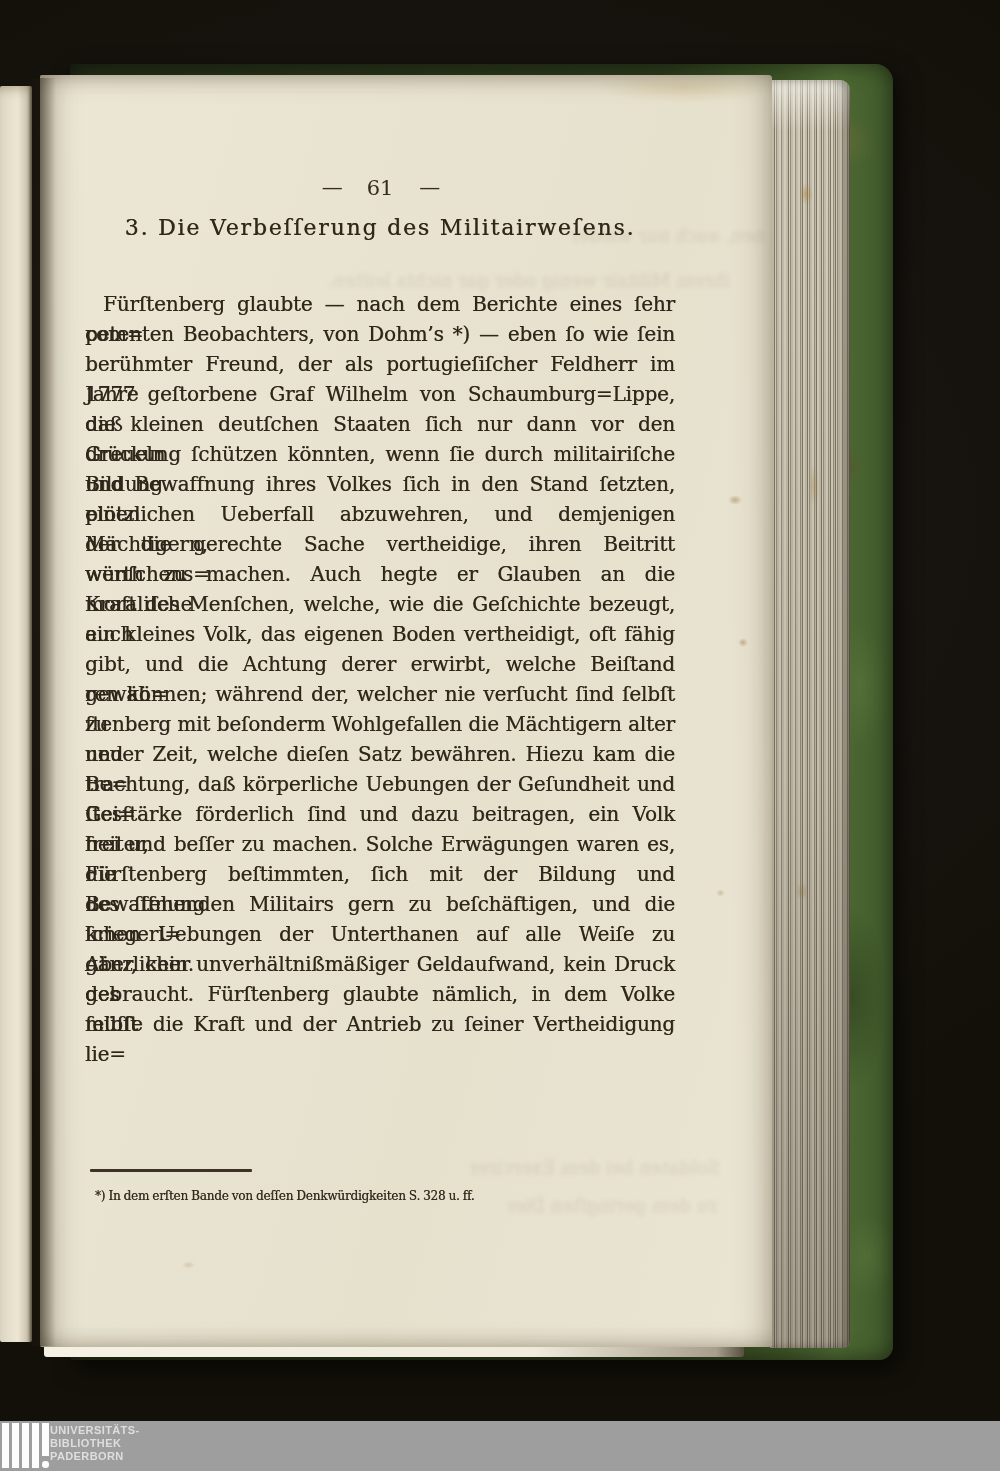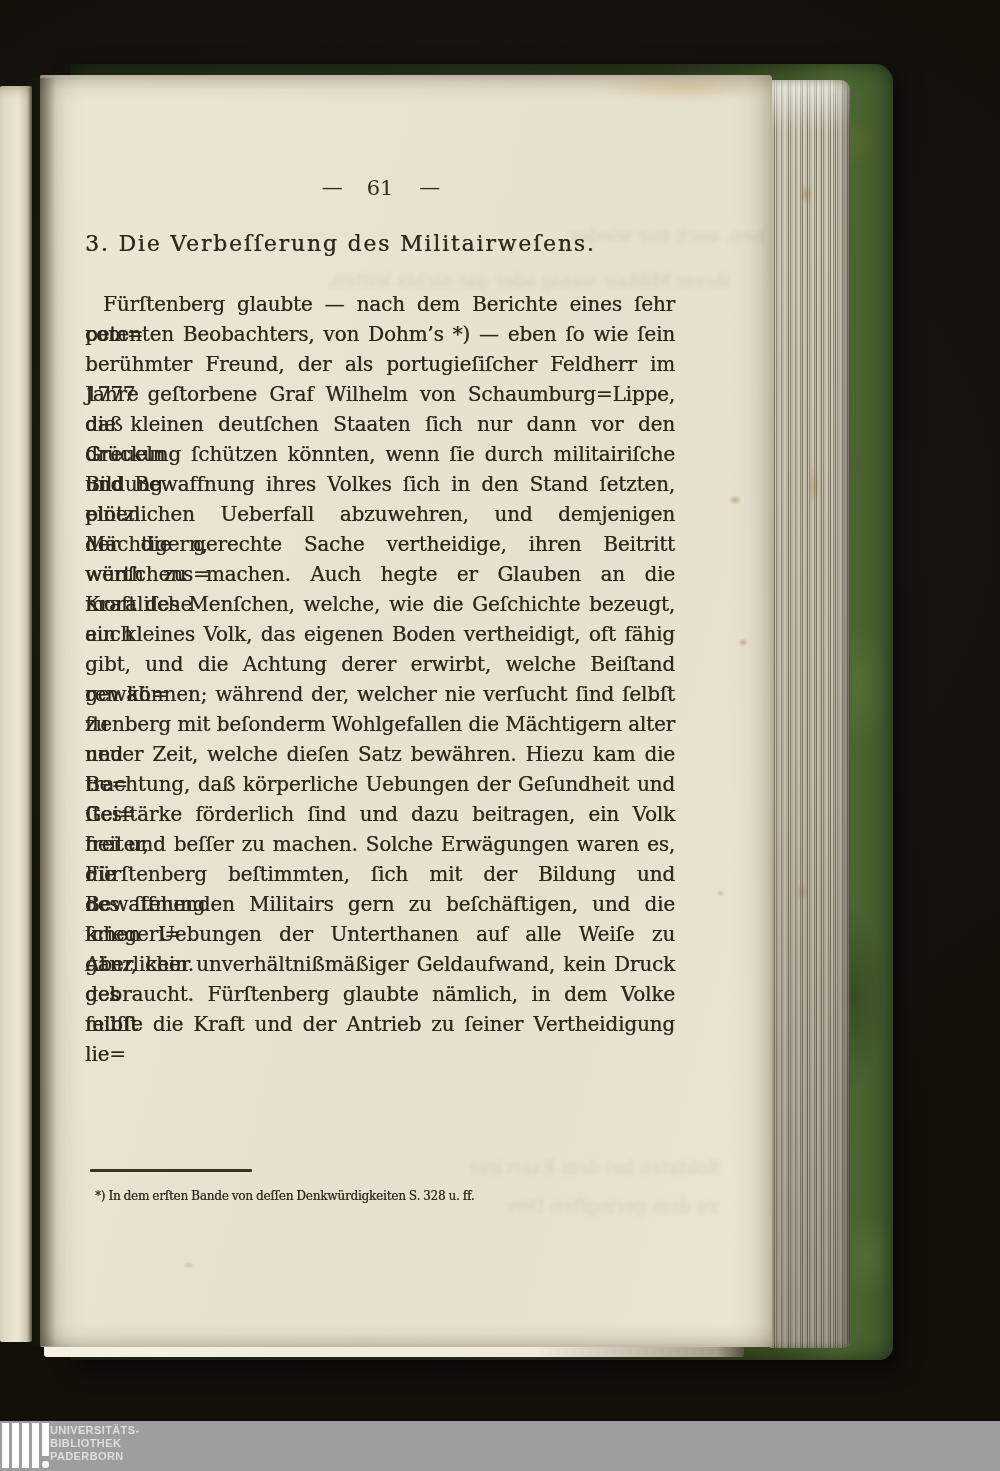--- a/index.html
+++ b/index.html
@@ -69,21 +69,21 @@
     background:linear-gradient(90deg,#f4f1e4 0%,#efeadc 70%,#a79f8c 96%,#57503f 100%);
   }
   
   .pg-header{
     position:absolute;left:45px;top:101px;width:590px;
     display:flex;justify-content:center;align-items:center;gap:26px;
     font-size:21px;color:#352b1e;
   }
   .pg-header .dash{letter-spacing:-2px;transform:translateY(-1px);}
   .heading{
-    position:absolute;left:45px;top:156px;width:590px;text-align:left;
+    position:absolute;left:45px;top:140px;width:590px;text-align:center;
     font-size:22px;letter-spacing:1.8px;color:#30271a;
     text-shadow:.4px 0 0 rgba(48,39,26,.75);
     white-space:nowrap;
   }
   .body-text{
     position:absolute;left:45px;top:214px;width:590px;
     font-size:20px;color:#2f261a;
     text-shadow:.4px 0 0 rgba(47,38,26,.7);
     letter-spacing:-.15px;word-spacing:-.6px;
   }

